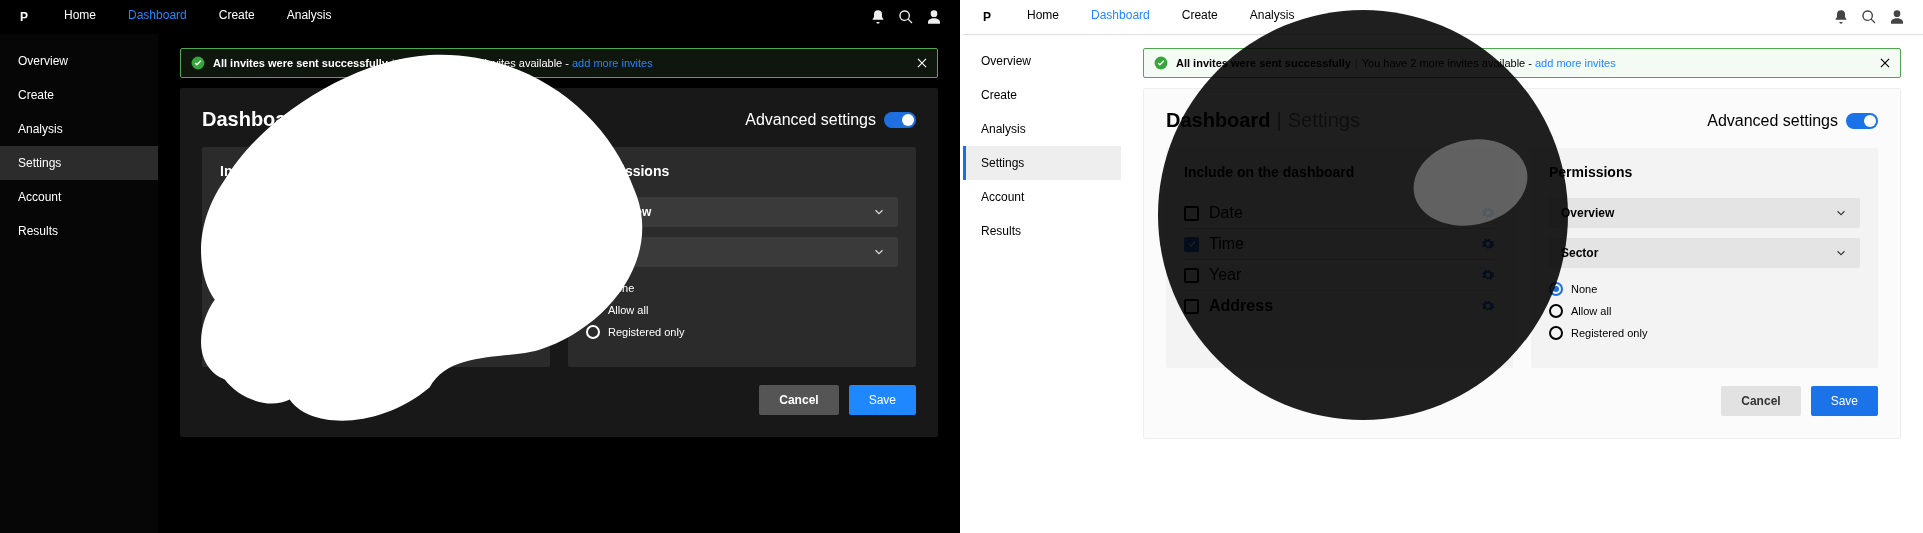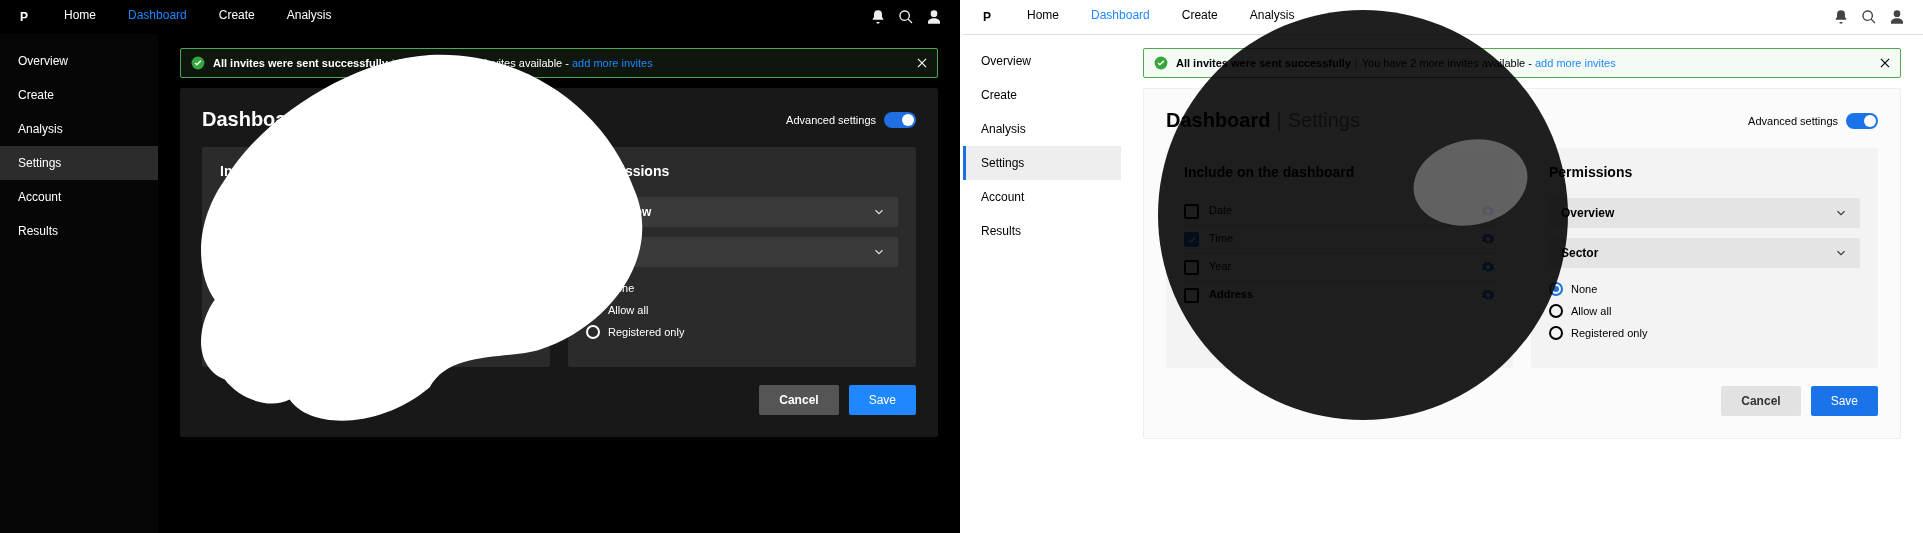--- a/index.html
+++ b/index.html
@@ -51,35 +51,35 @@
   .banner .link { color:#1f87ff; cursor:pointer; }
 
   
   .card { padding:20px 22px 22px; border-radius:2px; }
   .dark  .card { background:#181818; }
   .light .card { background:#fbfbfb; border:1px solid #eee; }
   .card-header { display:flex; align-items:center; margin-bottom:16px; }
   .crumb-strong { font-size:20px; font-weight:bold; }
   .crumb-sep    { font-size:20px; opacity:0.55; margin:0 6px; }
   .crumb-section{ font-size:20px; opacity:0.55; }
-  .adv-row { display:flex; align-items:center; margin-left:auto; font-size:11px; }
+  .adv-row { display:flex; align-items:center; margin-left:auto; font-size:16px; }
   .switch  { width:32px; height:16px; background:#1f6fe0; border-radius:10px; margin-left:8px; position:relative; cursor:pointer; }
   .light .switch { background:#1a73e8; }
   .switch::after { content:""; position:absolute; right:2px; top:2px; width:12px; height:12px; background:#fff; border-radius:50%; }
 
   
   .panels { display:flex; gap:18px; }
   .panel { border-radius:2px; padding:16px 18px 24px; }
   .dark  .panel { background:#2b2b2b; }
   .light .panel { background:#f3f3f3; }
   .panel.left  { flex:1; }
   .panel.right { flex:1; }
   .panel-title { font-size:14px; font-weight:bold; margin-bottom:18px; }
 
-  .chk-row { display:flex; align-items:flex-start; padding:6px 0; font-size:11px; border-bottom:1px solid rgba(127,127,127,0.25); }
+  .chk-row { display:flex; align-items:center; padding:6px 0; font-size:16px; border-bottom:1px solid rgba(127,127,127,0.25); }
   .chk-row:last-child { border-bottom:none;font-weight:bold; }
   .chk-box { width:15px; height:15px; border:2px solid currentColor; border-radius:2px; margin-right:10px; display:flex; align-items:center; justify-content:center; cursor:pointer; }
   .chk-box.checked { background:#1f6fe0; border-color:#1f6fe0; }
   .chk-box.checked svg { width:10px; height:10px; stroke:#fff; }
   .chk-row .gear { margin-left:auto; width:14px; height:14px; fill:#1f6fe0; cursor:pointer; }
 
   .dd { display:flex; align-items:center; padding:8px 12px; font-size:12px; font-weight:bold; background:rgba(0,0,0,0.06); margin-bottom:10px; cursor:pointer; border-radius:2px; }
   .dark .dd { background:#3a3a3a; }
   .dd svg.caret { margin-left:auto; width:14px; height:14px; }
   .dark .dd svg.caret { stroke:#dcdcdc; }

